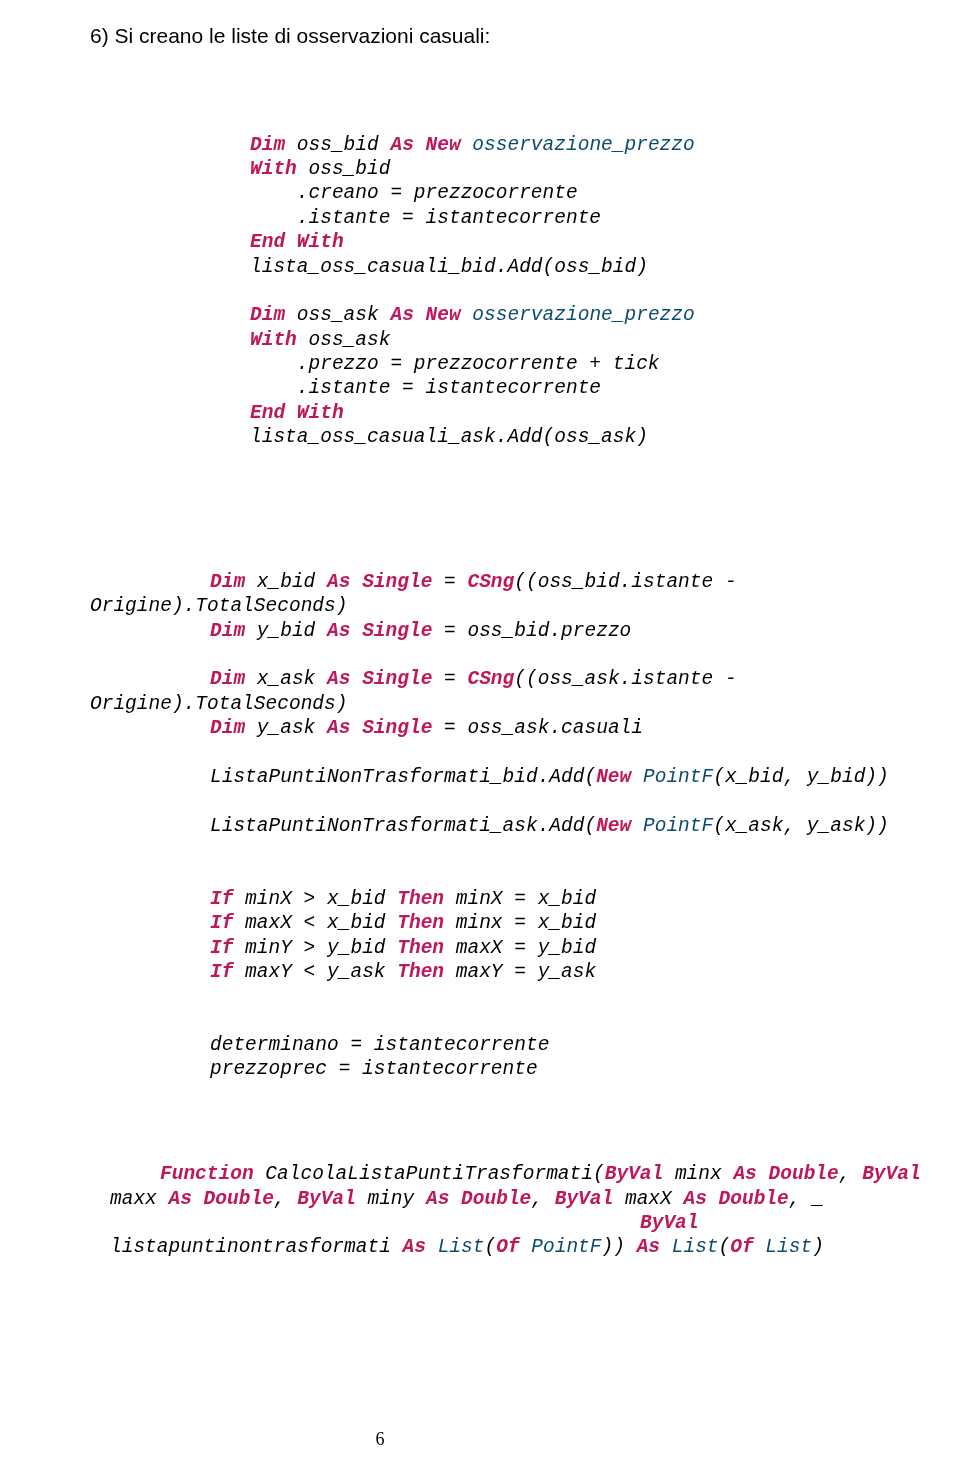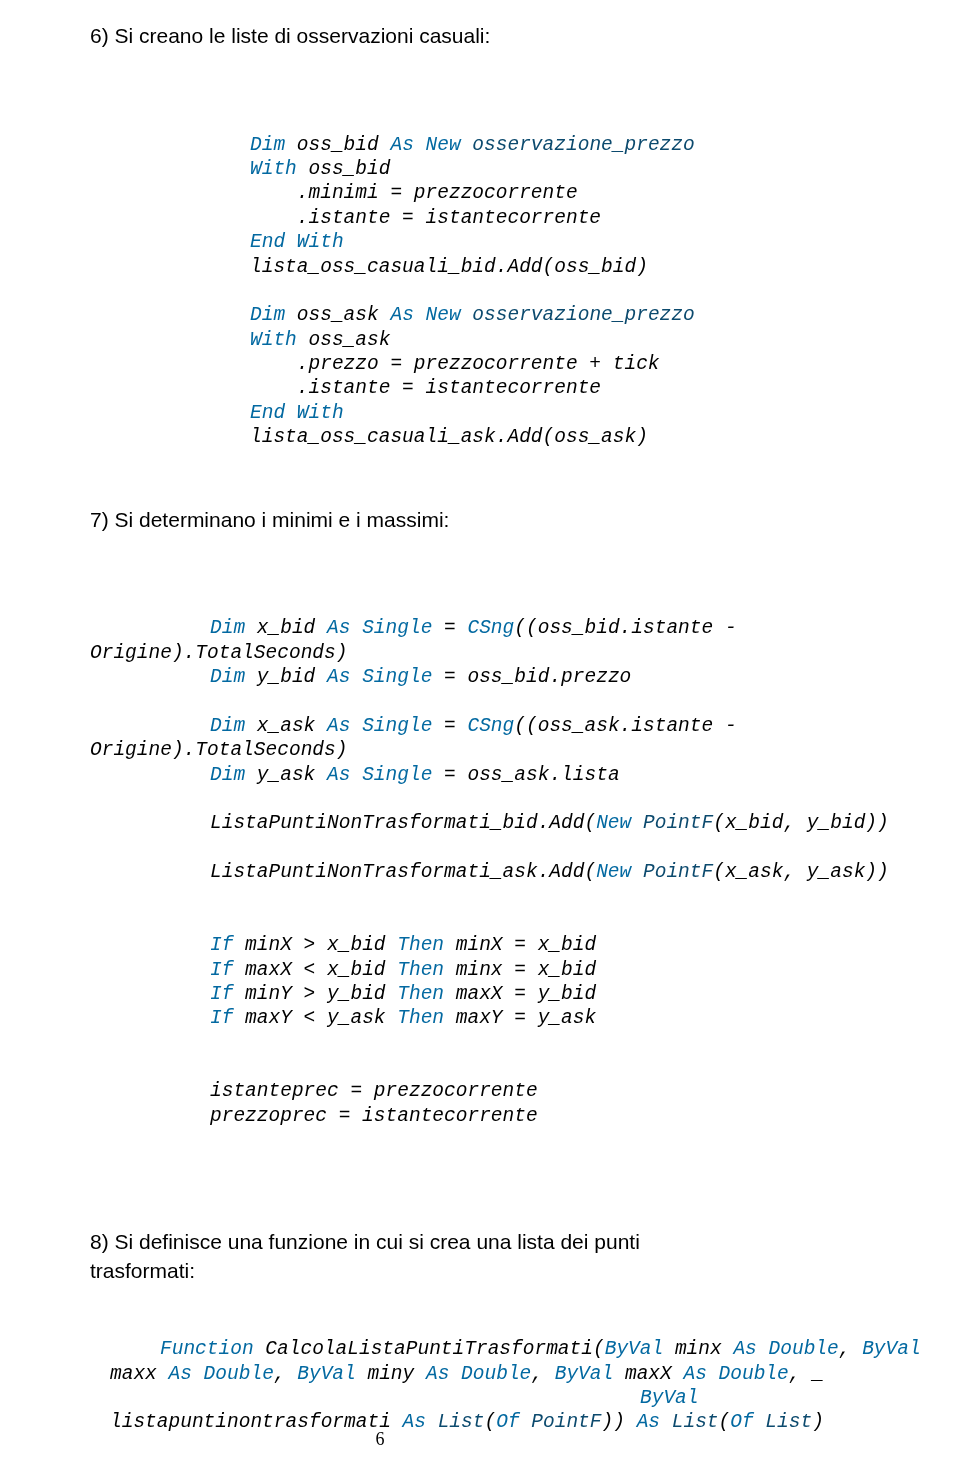--- a/index.html
+++ b/index.html
@@ -31,21 +31,21 @@
     margin-bottom: 28px;
   }
   .code {
     font-family: "Courier New", Courier, monospace;
     font-size: 19.5px;
     font-style: italic;
     white-space: pre;
     line-height: 1.25;
     color: #000000;
   }
-  .code .kw { color: #0369a1; }
+  .code .kw { color: #be185d; font-weight: bold; }
   .code .id { color: #0c4a6e; }
   .pad1 { padding-left: 160px; }
   .gap-large { height: 56px; }
   .gap-med { height: 40px; }
   .page-number {
     position: absolute;
     left: 0; right: 0;
     bottom: 16px;
     text-align: center;
     font-family: "Times New Roman", serif;
@@ -57,64 +57,62 @@
 
 <div class="page">
 
   <div class="heading">6) Si creano le liste di osservazioni casuali:</div>
 
   <div class="gap-med"></div>
 
   <div class="code pad1">
 <span class="kw">Dim</span><span> oss_bid </span><span class="kw">As</span><span class="kw"> New </span><span class="id">osservazione_prezzo</span>
 <span class="kw">With</span><span> oss_bid</span>
-<span>    .minimi = prezzocorrente</span>
+<span>    .creano = prezzocorrente</span>
 <span>    .istante = istantecorrente</span>
 <span class="kw">End</span><span class="kw"> With</span>
 <span>lista_oss_casuali_bid.Add(oss_bid)</span>
 
 <span class="kw">Dim</span><span> oss_ask </span><span class="kw">As</span><span class="kw"> New </span><span class="id">osservazione_prezzo</span>
 <span class="kw">With</span><span> oss_ask</span>
 <span>    .prezzo = prezzocorrente + tick</span>
 <span>    .istante = istantecorrente</span>
 <span class="kw">End</span><span class="kw"> With</span>
 <span>lista_oss_casuali_ask.Add(oss_ask)</span></div>
 
   <div class="gap-large"></div>
 
-  <div class="heading">7) Si determinano i minimi e i massimi:</div>
 
   <div class="gap-med"></div>
 
   <div class="code">
 <span style="padding-left:120px;"></span><span class="kw">Dim</span><span> x_bid </span><span class="kw">As</span><span class="kw"> Single</span><span> = </span><span class="kw">CSng</span><span>((oss_bid.istante -</span>
 <span>Origine).TotalSeconds)</span>
 <span style="padding-left:120px;"></span><span class="kw">Dim</span><span> y_bid </span><span class="kw">As</span><span class="kw"> Single</span><span> = oss_bid.prezzo</span>
 
 <span style="padding-left:120px;"></span><span class="kw">Dim</span><span> x_ask </span><span class="kw">As</span><span class="kw"> Single</span><span> = </span><span class="kw">CSng</span><span>((oss_ask.istante -</span>
 <span>Origine).TotalSeconds)</span>
-<span style="padding-left:120px;"></span><span class="kw">Dim</span><span> y_ask </span><span class="kw">As</span><span class="kw"> Single</span><span> = oss_ask.lista</span>
+<span style="padding-left:120px;"></span><span class="kw">Dim</span><span> y_ask </span><span class="kw">As</span><span class="kw"> Single</span><span> = oss_ask.casuali</span>
 
 <span style="padding-left:120px;"></span><span>ListaPuntiNonTrasformati_bid.Add(</span><span class="kw">New</span><span class="id"> PointF</span><span>(x_bid, y_bid))</span>
 
 <span style="padding-left:120px;"></span><span>ListaPuntiNonTrasformati_ask.Add(</span><span class="kw">New</span><span class="id"> PointF</span><span>(x_ask, y_ask))</span>
 
 
 <span style="padding-left:120px;"></span><span class="kw">If</span><span> minX &gt; x_bid </span><span class="kw">Then</span><span> minX = x_bid</span>
 <span style="padding-left:120px;"></span><span class="kw">If</span><span> maxX &lt; x_bid </span><span class="kw">Then</span><span> minx = x_bid</span>
 <span style="padding-left:120px;"></span><span class="kw">If</span><span> minY &gt; y_bid </span><span class="kw">Then</span><span> maxX = y_bid</span>
 <span style="padding-left:120px;"></span><span class="kw">If</span><span> maxY &lt; y_ask </span><span class="kw">Then</span><span> maxY = y_ask</span>
 
 
-<span style="padding-left:120px;"></span><span>istanteprec = prezzocorrente</span>
+<span style="padding-left:120px;"></span><span>determinano = istantecorrente</span>
 <span style="padding-left:120px;"></span><span>prezzoprec = istantecorrente</span></div>
 
   <div class="gap-large"></div>
 
-  <div class="heading h-bottom">8) Si definisce una funzione in cui si crea una lista dei punti trasformati:</div>
 
   <div class="code">
 <span style="padding-left:70px;"></span><span class="kw">Function</span><span> CalcolaListaPuntiTrasformati(</span><span class="kw">ByVal</span><span> minx </span><span class="kw">As</span><span class="kw"> Double</span><span>, </span><span class="kw">ByVal</span>
 <span style="padding-left:20px;"></span><span>maxx </span><span class="kw">As</span><span class="kw"> Double</span><span>, </span><span class="kw">ByVal</span><span> miny </span><span class="kw">As</span><span class="kw"> Double</span><span>, </span><span class="kw">ByVal</span><span> maxX </span><span class="kw">As</span><span class="kw"> Double</span><span>, _</span>
 <span style="padding-left:550px;"></span><span class="kw">ByVal</span>
 <span style="padding-left:20px;"></span><span>listapuntinontrasformati </span><span class="kw">As</span><span> </span><span class="id">List</span><span>(</span><span class="kw">Of</span><span class="id"> PointF</span><span>)) </span><span class="kw">As</span><span> </span><span class="id">List</span><span>(</span><span class="kw">Of</span><span class="id"> List</span><span>)</span></div>
 
   <div class="page-number">6</div>
 </div>
 

